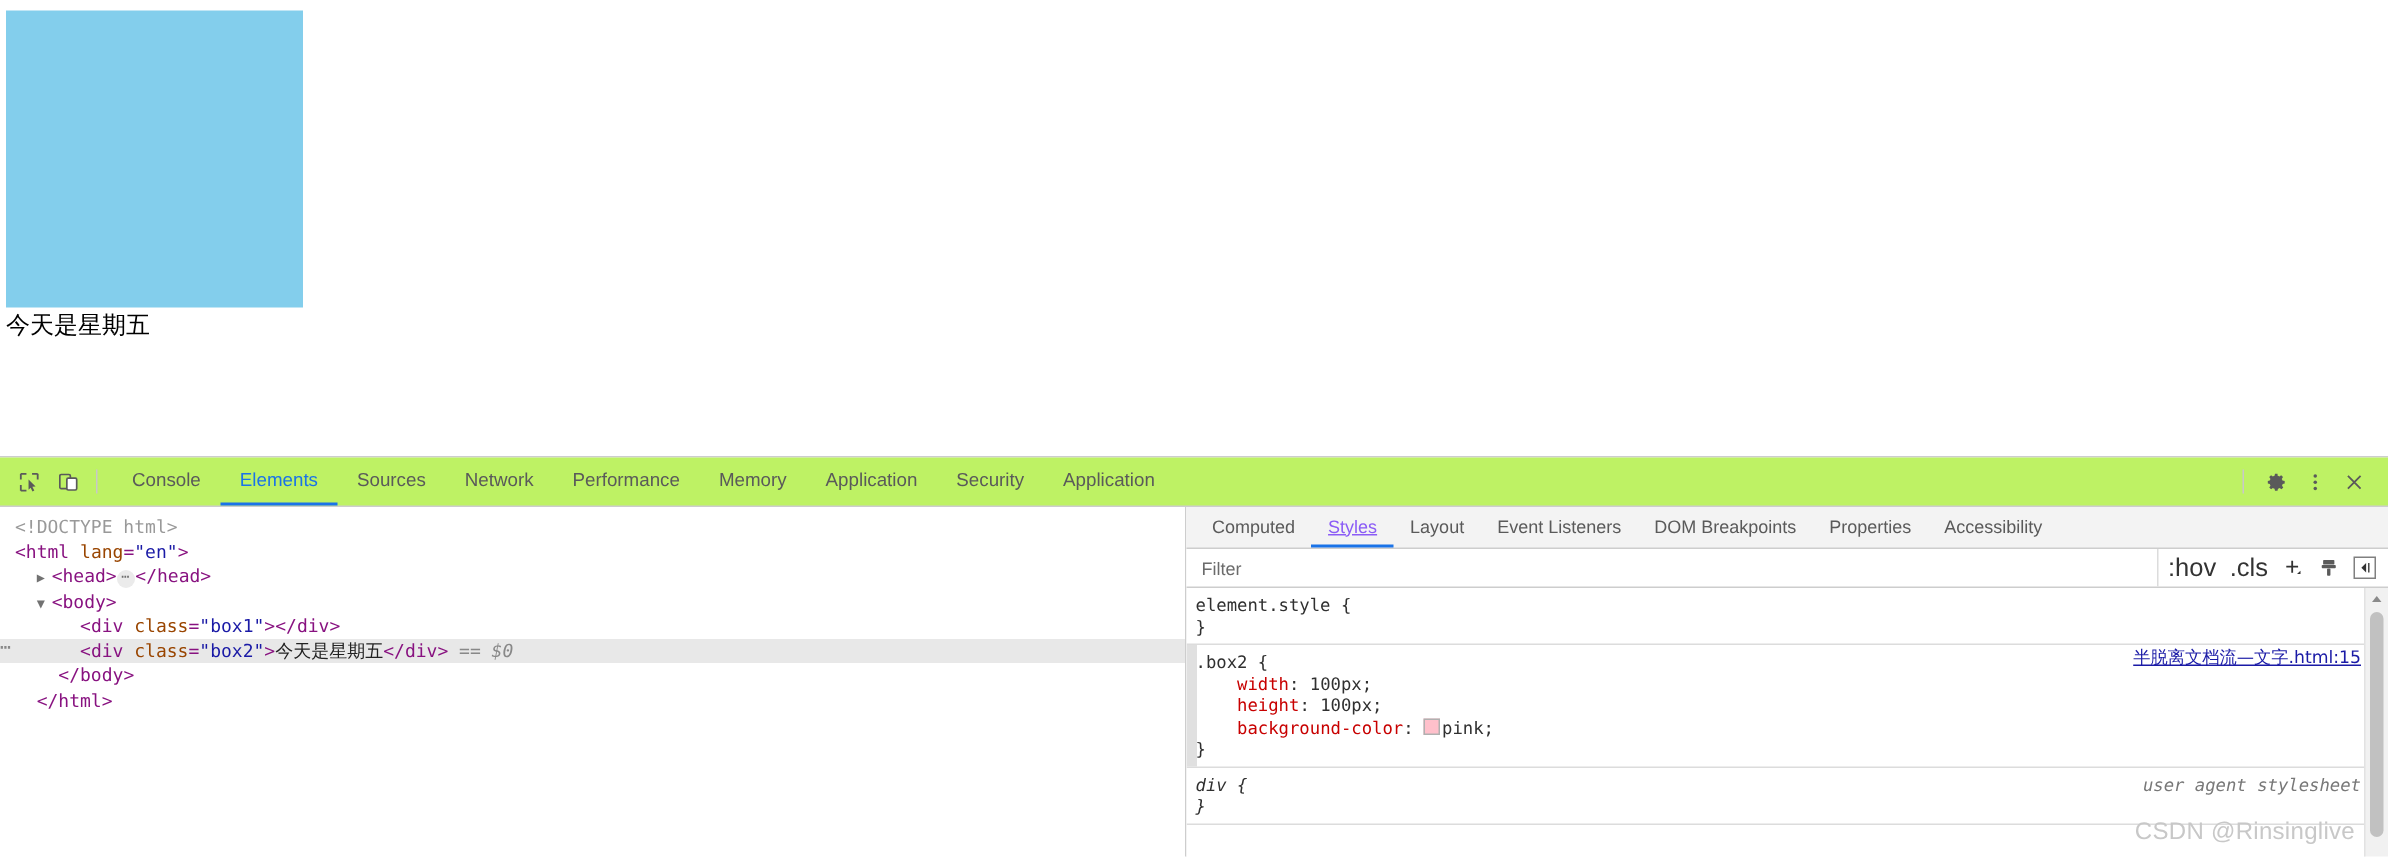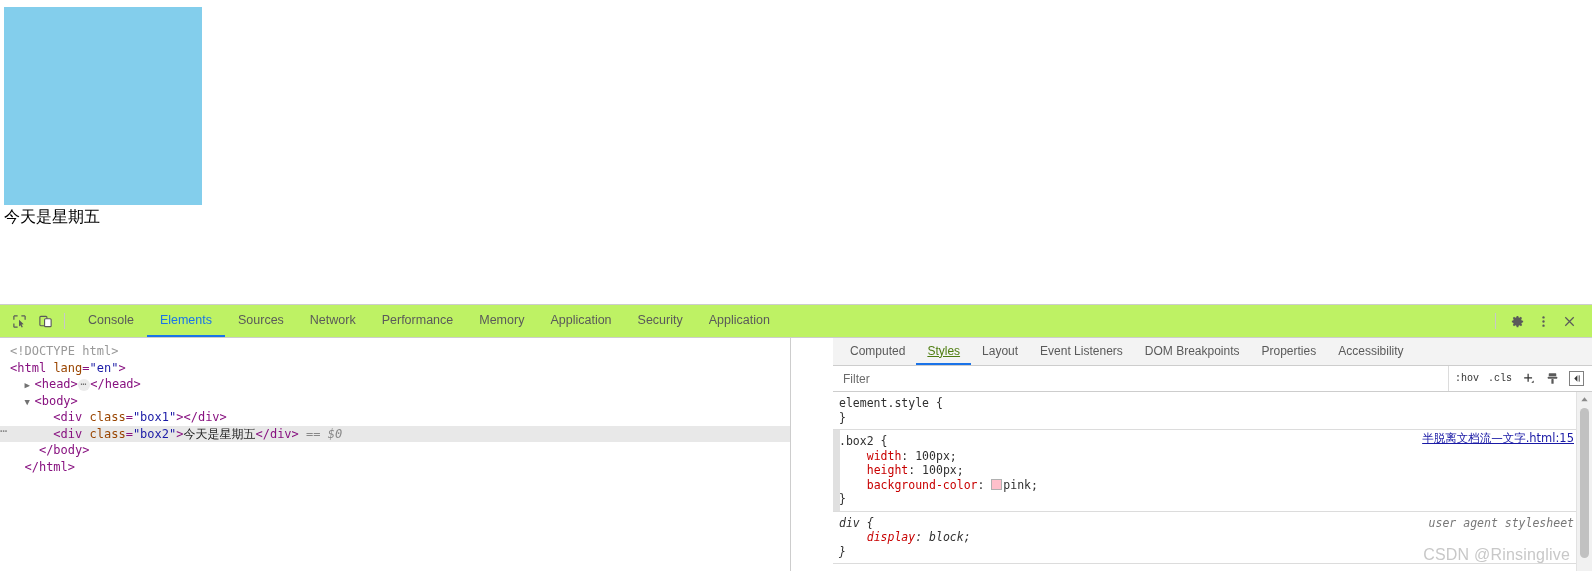--- a/index.html
+++ b/index.html
@@ -177,21 +177,20 @@
   }
 
   
   #styles-pane {
     flex: 1;
     display: flex;
     flex-direction: column;
     background: #ffffff;
     min-width: 0;
     position: relative;
-    margin-left: 42px;
   }
   .styles-tabbar {
     height: 27px;
     min-height: 27px;
     background: #f3f3f3;
     border-bottom: 1px solid #cdcdcd;
     display: flex;
     align-items: stretch;
     padding-left: 6px;
   }
@@ -199,21 +198,21 @@
     padding: 0 11px;
     display: flex;
     align-items: center;
     font-size: 12px;
     color: #5a5a5a;
     cursor: pointer;
     border-bottom: 2px solid transparent;
     white-space: nowrap;
   }
   .st-tab.active {
-    color: #4d7c0f;
+    color: #8b5cf6;
     border-bottom-color: #1a73e8;
     text-decoration: underline;
   }
 
   .filter-row {
     height: 25px;
     min-height: 25px;
     border-bottom: 1px solid #cdcdcd;
     display: flex;
     align-items: center;
@@ -232,22 +231,22 @@
   .filter-input::placeholder { color: #6b6b6b; opacity: 1; }
   .filter-actions {
     display: flex;
     align-items: center;
     gap: 9px;
     padding: 0 8px 0 6px;
     border-left: 1px solid #dcdcdc;
     height: 100%;
   }
   .fa-text {
-    font-family: Liberation Mono, monospace;
-    font-size: 10px;
+    font-family: Liberation Sans, sans-serif;
+    font-size: 17px;
     color: #333;
     cursor: pointer;
   }
   .fa-icon { cursor: pointer; display: flex; align-items: center; }
   .boxed-icon {
     border: 1px solid #808080;
     width: 13px;
     height: 13px;
     display: flex;
     align-items: center;
@@ -488,21 +487,20 @@
           <div class="rule-line"><span class="sel">.box2 {</span></div>
           <div class="rule-line">    <span class="prop">width</span><span>: </span><span class="val">100px;</span></div>
           <div class="rule-line">    <span class="prop">height</span><span>: </span><span class="val">100px;</span></div>
           <div class="rule-line">    <span class="prop">background-color</span><span>: </span><span class="swatch" id="pink-swatch" style="background: rgb(255, 192, 203);"></span><span class="val">pink;</span></div>
           <div class="rule-line">}</div>
         </div>
 
         <div class="rule-block ua">
           <span class="origin-text">user agent stylesheet</span>
           <div class="rule-line"><span class="sel">div {</span></div>
-          <div class="rule-line">    <span class="prop">display</span><span>: </span><span class="val">block;</span></div>
           <div class="rule-line">}</div>
         </div>
 
         <div class="vscroll">
           <div class="vscroll-up">
             <svg width="9" height="9" viewBox="0 0 10 10">
               <path d="M5,2.5 L8.5,7 L1.5,7 Z" fill="#8a8a8a"></path>
             </svg>
           </div>
           <div class="vscroll-thumb"></div>

